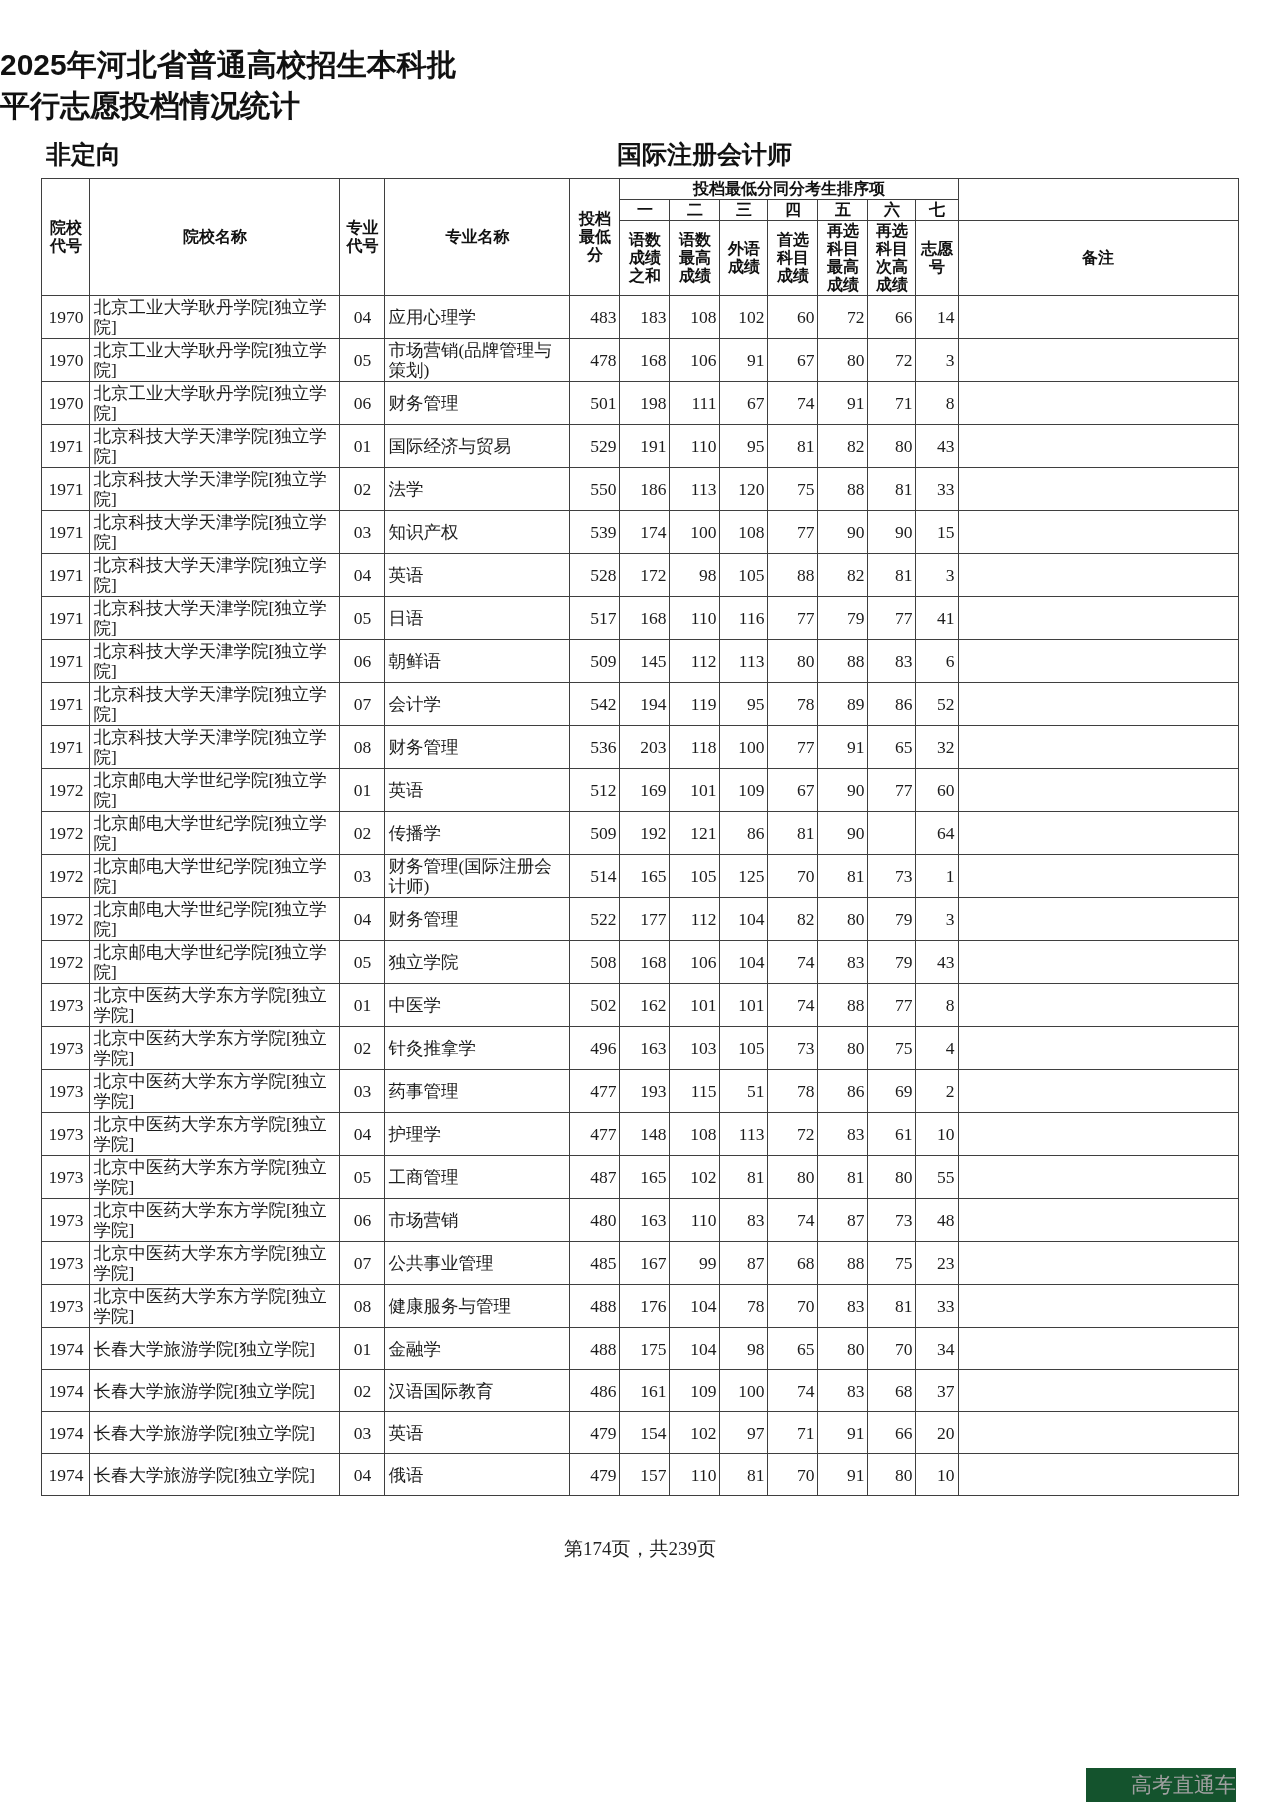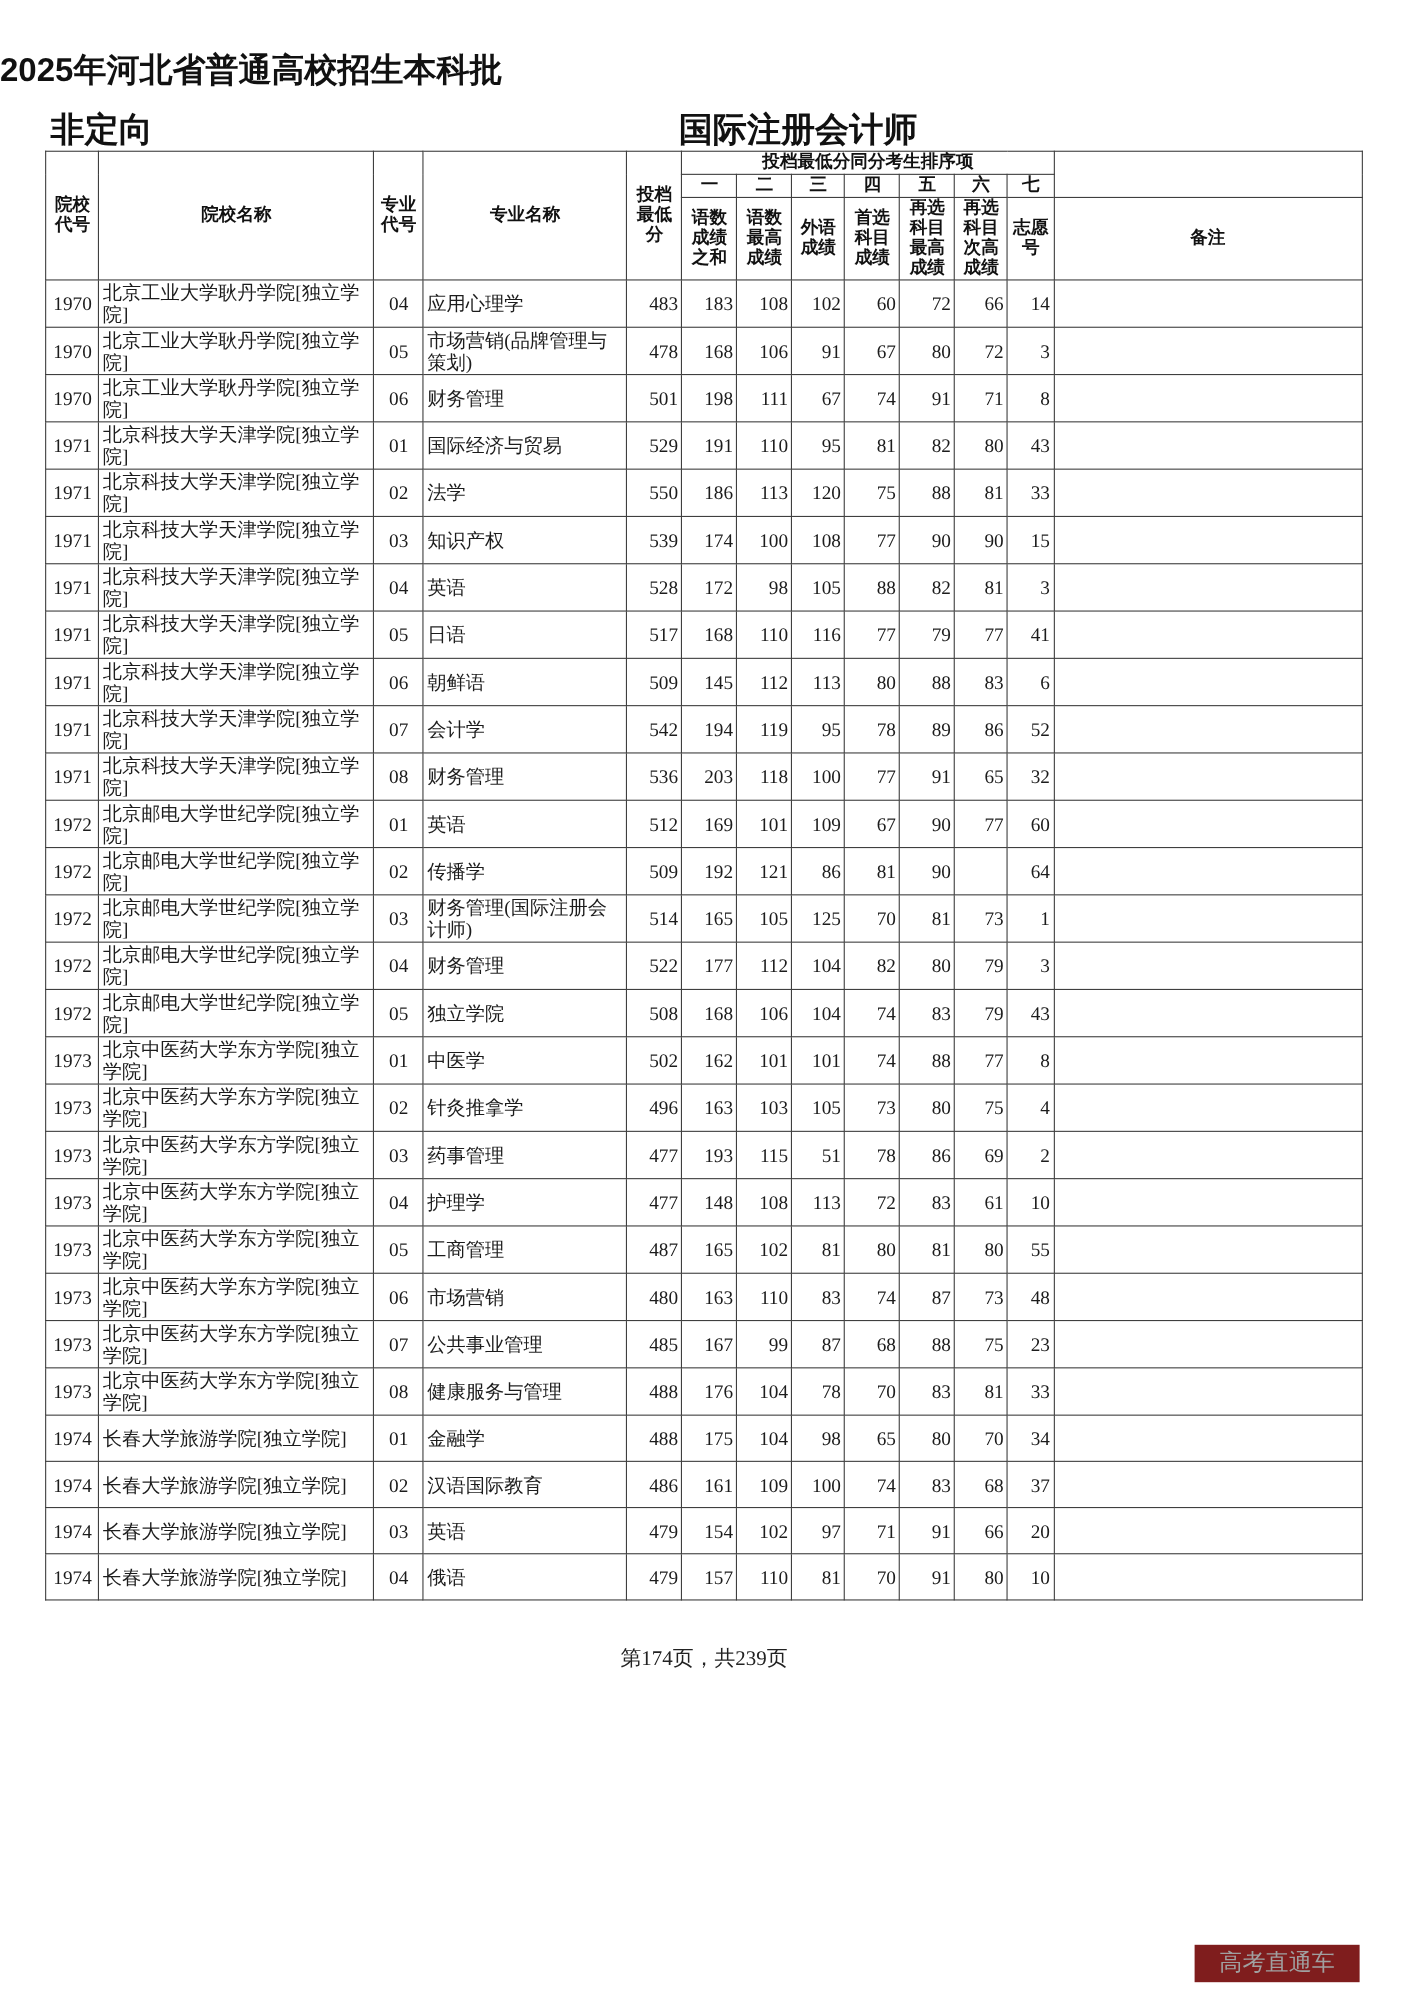--- a/index.html
+++ b/index.html
@@ -9,49 +9,50 @@
     font-family: "Liberation Serif", "DejaVu Serif", serif; color: #1c1c1c;
   }
   .title-block {
     padding-top: 44px; padding-right: 172px; text-align: left;
     font-family: "Liberation Sans", "DejaVu Sans", sans-serif;
     font-weight: bold; font-size: 30px; line-height: 41px; color: #111;
   }
   .subheader {
     width: 1196px; margin: 12px auto 0; position: relative; height: 34px;
     font-family: "Liberation Sans", "DejaVu Sans", sans-serif;
-    font-weight: bold; font-size: 31px; color: #111;
+    font-weight: bold; font-size: 25px; color: #111;
   }
   .subheader .lbl-left  { position: absolute; left: 4px; top: 0; }
   .subheader .lbl-right { position: absolute; left: 575px; top: 0; }
   table.grid { width: 1196px; margin: 6px auto 0; border-collapse: collapse; table-layout: fixed; }
   table.grid th, table.grid td { border: 1px solid #3f3f3f; padding: 1px 3px; overflow: hidden; }
   thead th {
     font-weight: bold; font-size: 16px; line-height: 18px;
     vertical-align: middle; color: #111;
   }
   tr.h1 th { height: 21px; }
   tr.h2 th { height: 21px; }
   tr.h3 th { height: 73px; }
   tbody td { height: 42px; font-size: 17.5px; line-height: 20px; vertical-align: middle; }
   td.c-center { text-align: center; }
   td.c-left   { text-align: left; padding-left: 5px; padding-right: 3px; }
   td.c-num    { text-align: right; padding-right: 5px; }
   .footer { margin-top: 40px; text-align: center; font-size: 19px; color: #222; }
   .watermark {
     position: absolute; right: 44px; bottom: 8px; width: 150px; height: 34px;
-    background: #7f1d1d; color: #a0a0a0; text-align: center; line-height: 34px;
+    background: #14532d; color: #a0a0a0; text-align: right; line-height: 34px;
     font-size: 21px; font-family: "Liberation Sans", "DejaVu Sans", sans-serif;
   }
 </style>
 </head>
 <body>
 
 <div class="title-block">
   <div>2025年河北省普通高校招生本科批</div>
+  <div>平行志愿投档情况统计</div>
 </div>
 
 <div class="subheader">
   <span class="lbl-left">非定向</span>
   <span class="lbl-right">国际注册会计师</span>
 </div>
 
 <table class="grid">
   <colgroup>
     <col style="width:48px">

